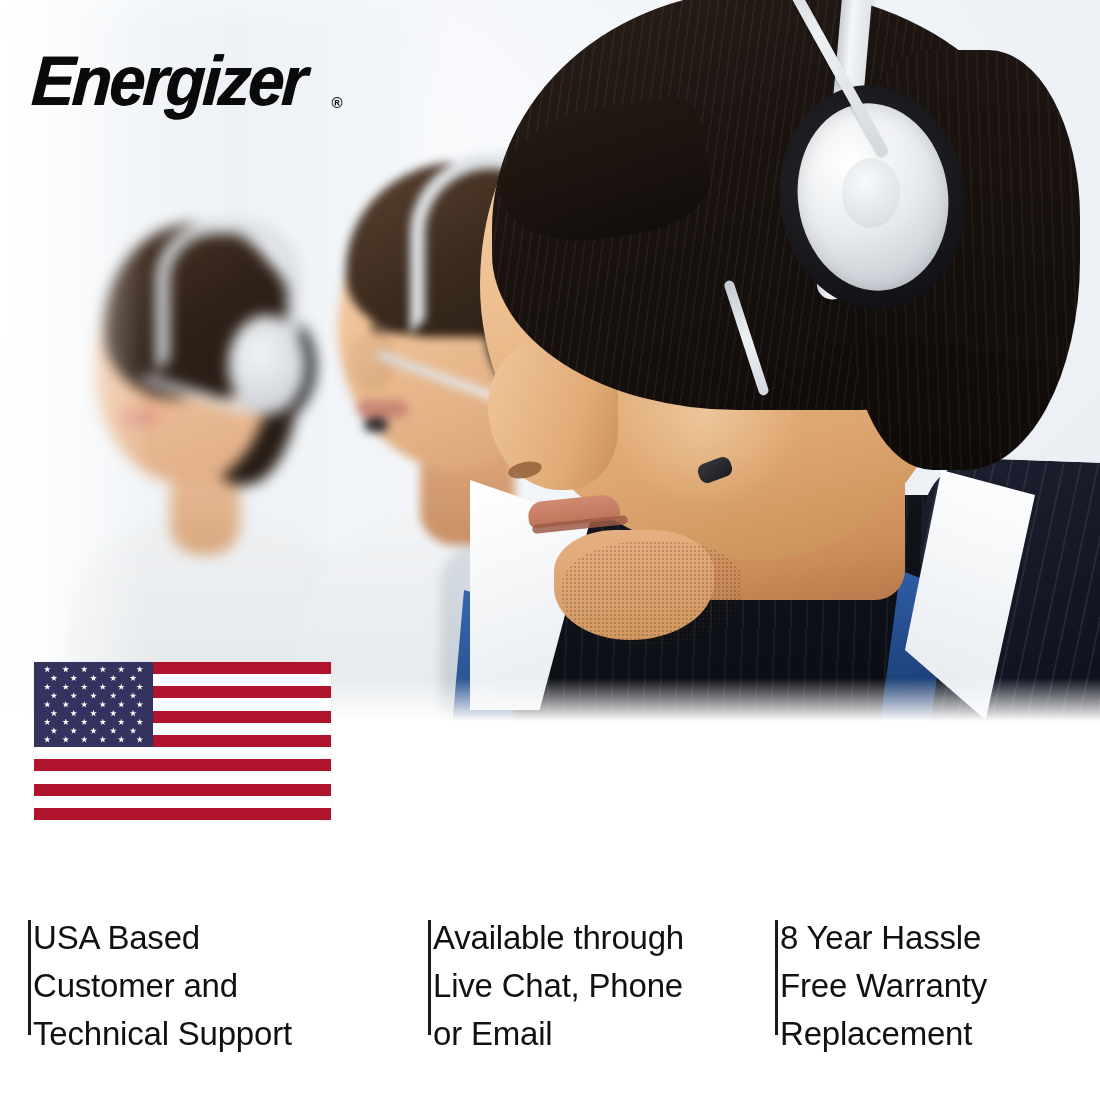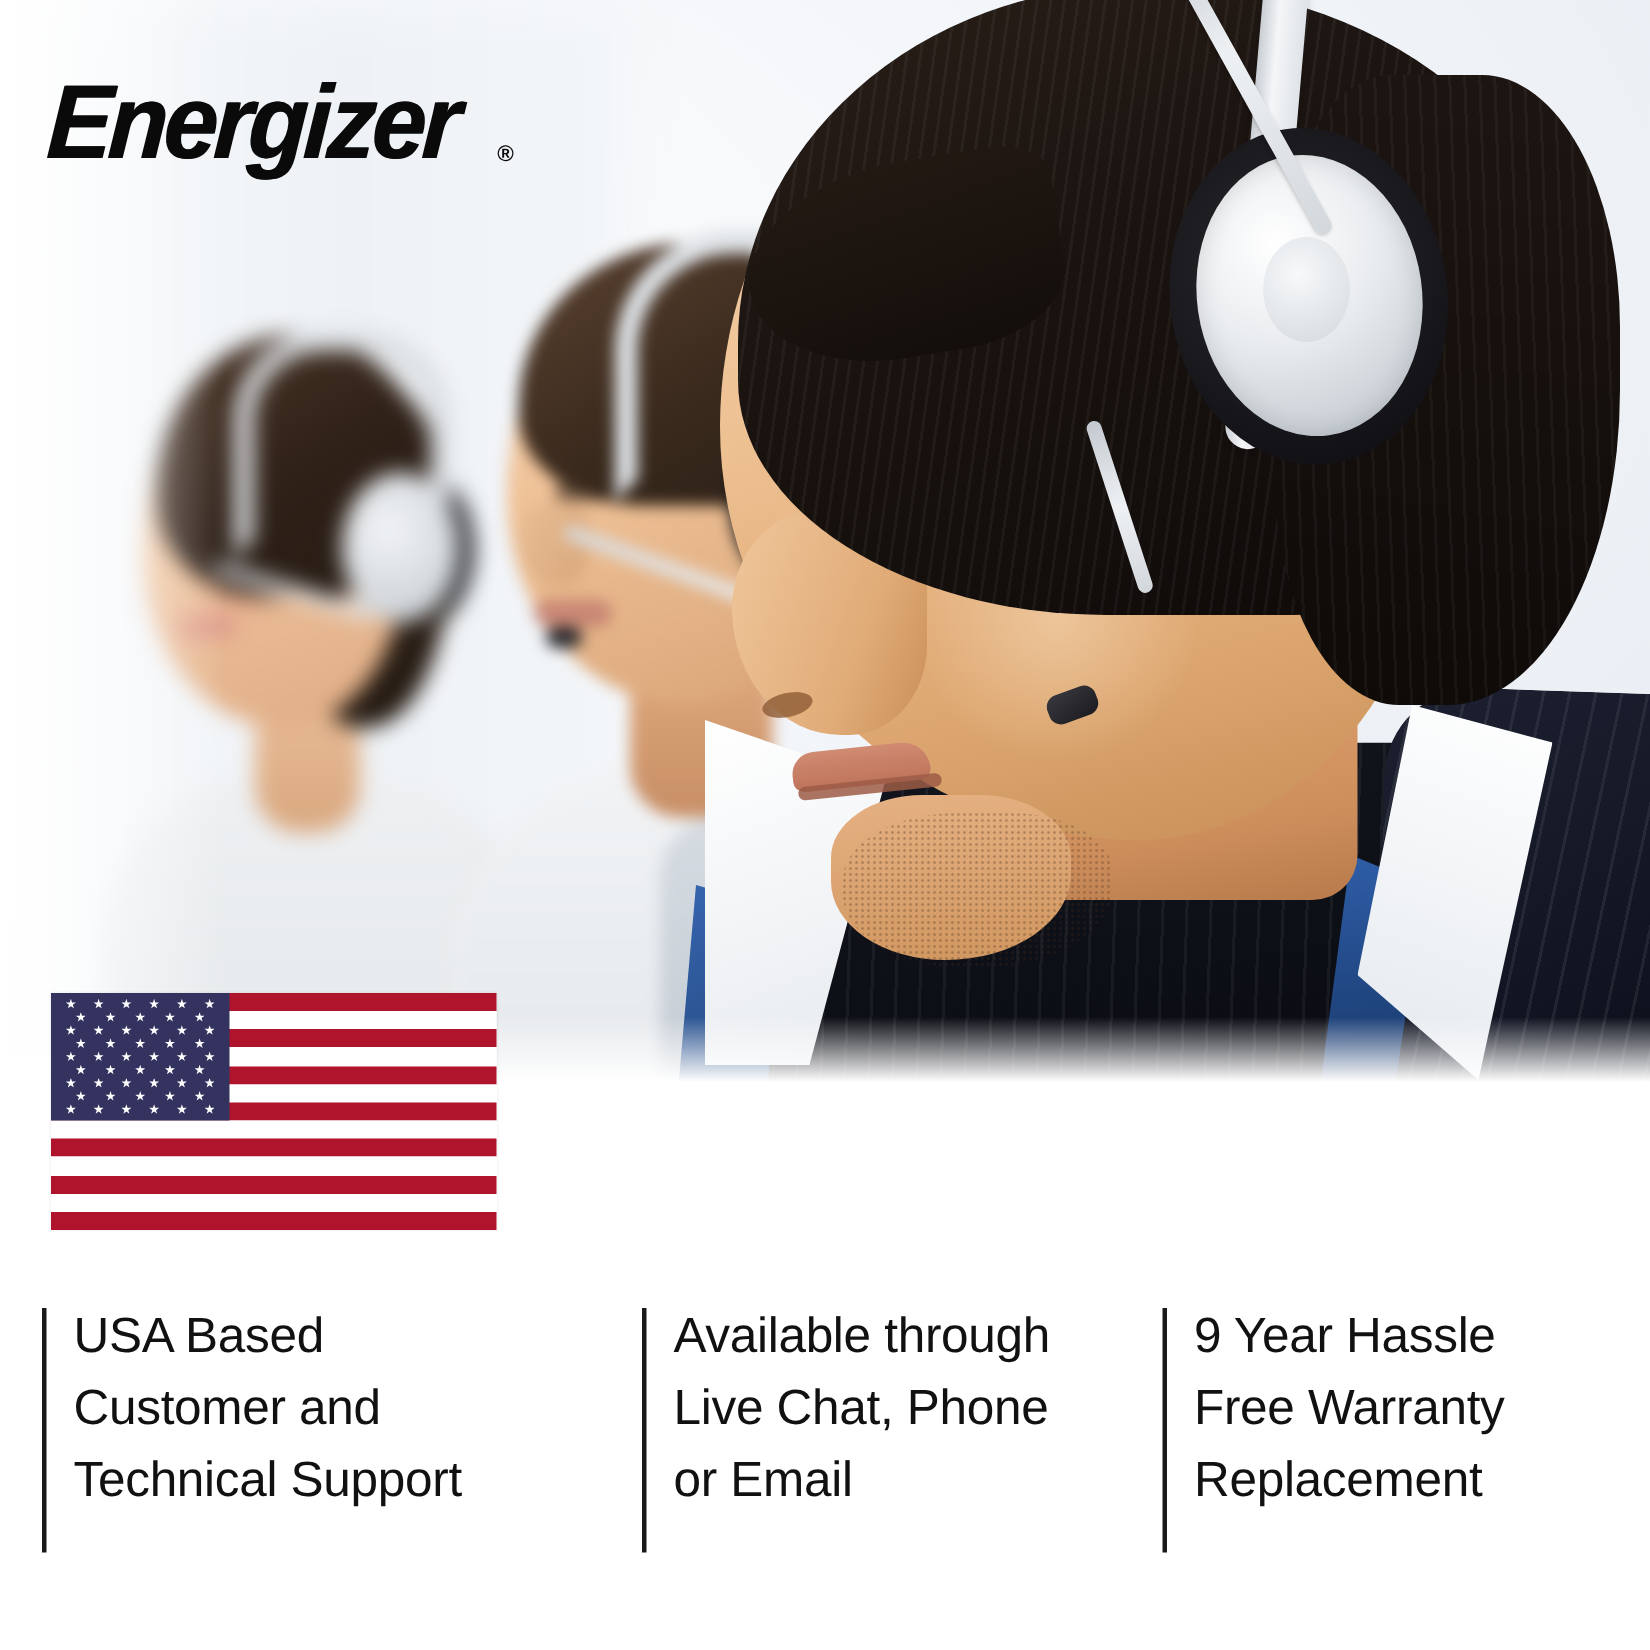--- a/index.html
+++ b/index.html
@@ -624,23 +624,24 @@
     left: 0;
     top: 866px;
     width: 1100px;
     height: 175px;
     display: flex;
     z-index: 30;
   }
   .feature {
     position: relative;
     box-sizing: border-box;
-    padding-left: 21px;
+    padding-left: 5px;
     display: flex;
     align-items: flex-start;
+    margin-top: 48px;
   }
   .feature::before {
     content: "";
     position: absolute;
     left: 0;
     top: 6px;
     bottom: 6px;
     width: 3px;
     background: #1a1a1a;
   }
@@ -837,19 +838,19 @@
       <div class="feature-text">USA Based
 Customer and
 Technical Support</div>
     </div>
     <div class="feature feature-2">
       <div class="feature-text">Available through
 Live Chat, Phone
 or Email</div>
     </div>
     <div class="feature feature-3">
-      <div class="feature-text">9 Year Hassle
+      <div class="feature-text">8 Year Hassle
 Free Warranty
 Replacement</div>
     </div>
   </div>
 
 </div>
 
 </body></html>

